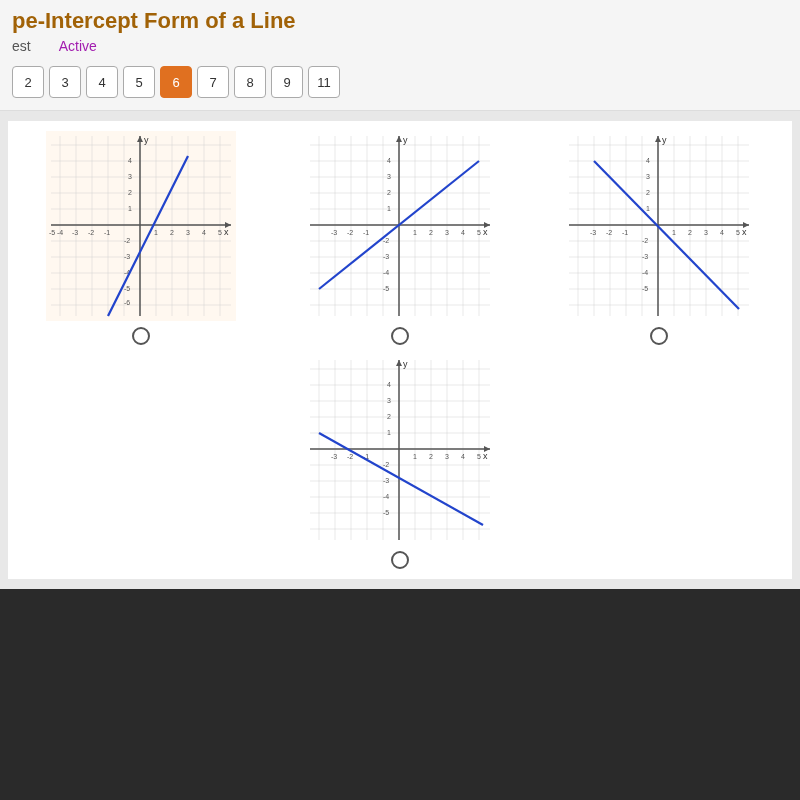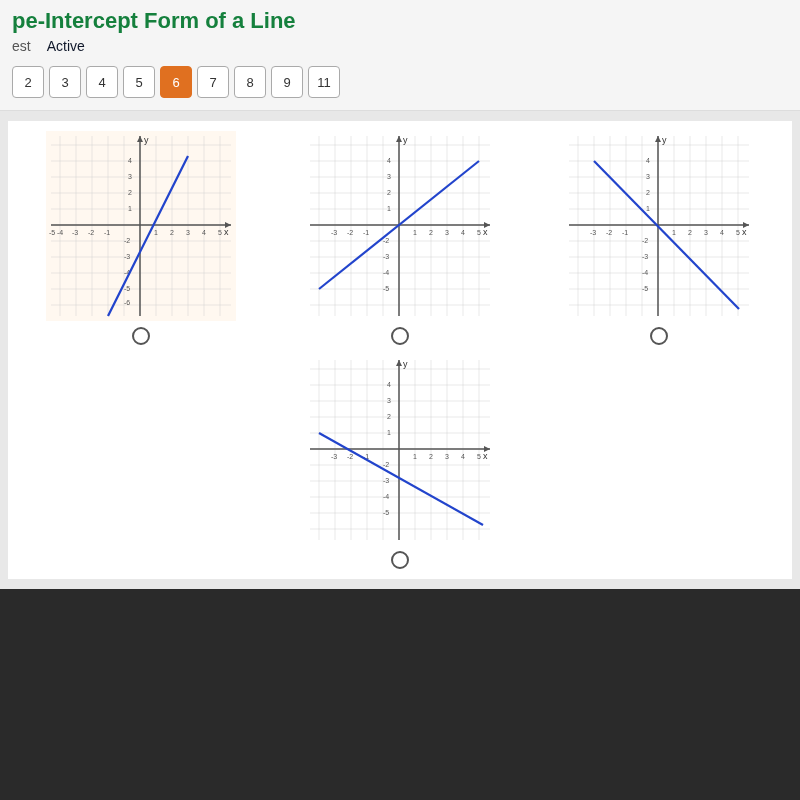--- a/index.html
+++ b/index.html
@@ -17,32 +17,32 @@
       position: relative;
     }
     .top-bar {
       background: #f5f5f5;
       padding: 8px 12px 4px 12px;
       border-bottom: 1px solid #ddd;
     }
     .page-title {
       font-size: 22px;
       font-weight: bold;
-      color: #15803d;
+      color: #a16207;
       margin-bottom: 4px;
     }
     .subtitle-row {
       display: flex;
-      gap: 16px;
+      gap: 28px;
       font-size: 14px;
       color: #555;
       margin-bottom: 6px;
     }
     .active-badge {
-      color: #0f172a;
+      color: #a21caf;
       font-size: 14px;
     }
     .question-nav {
       display: flex;
       gap: 5px;
       padding: 6px 0 8px 0;
       background: #f5f5f5;
     }
     .q-btn {
       width: 32px;

